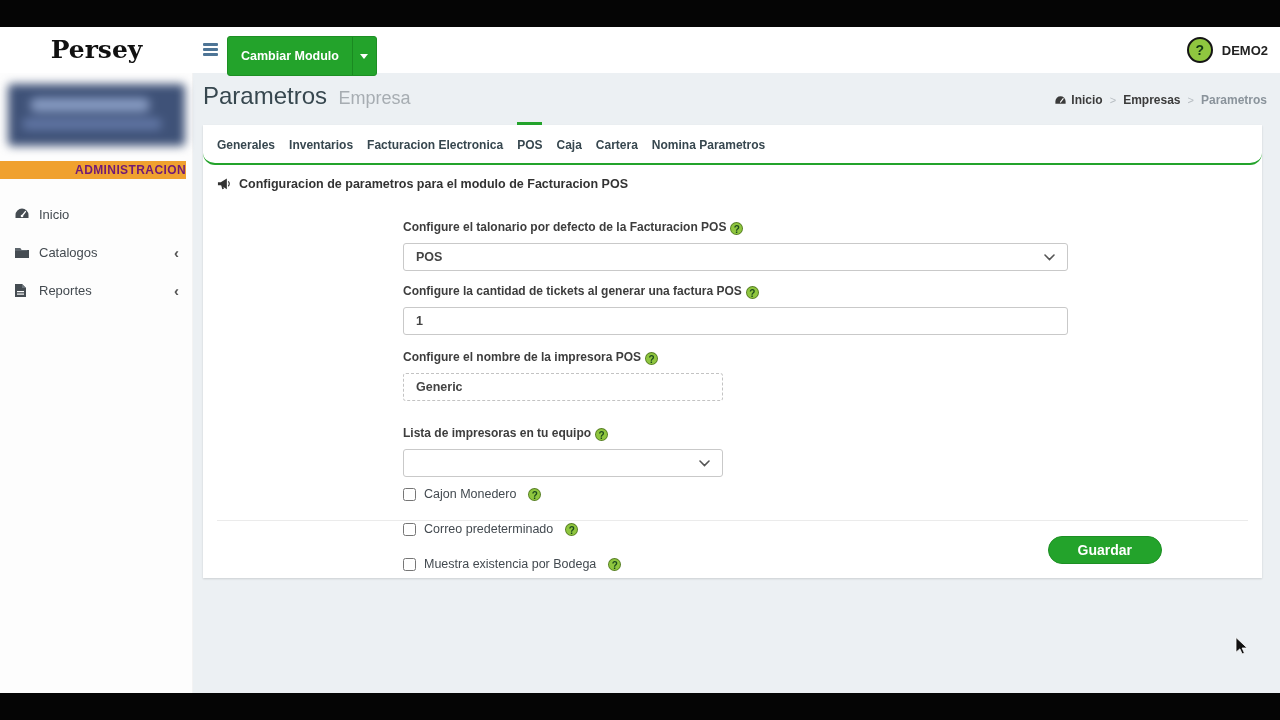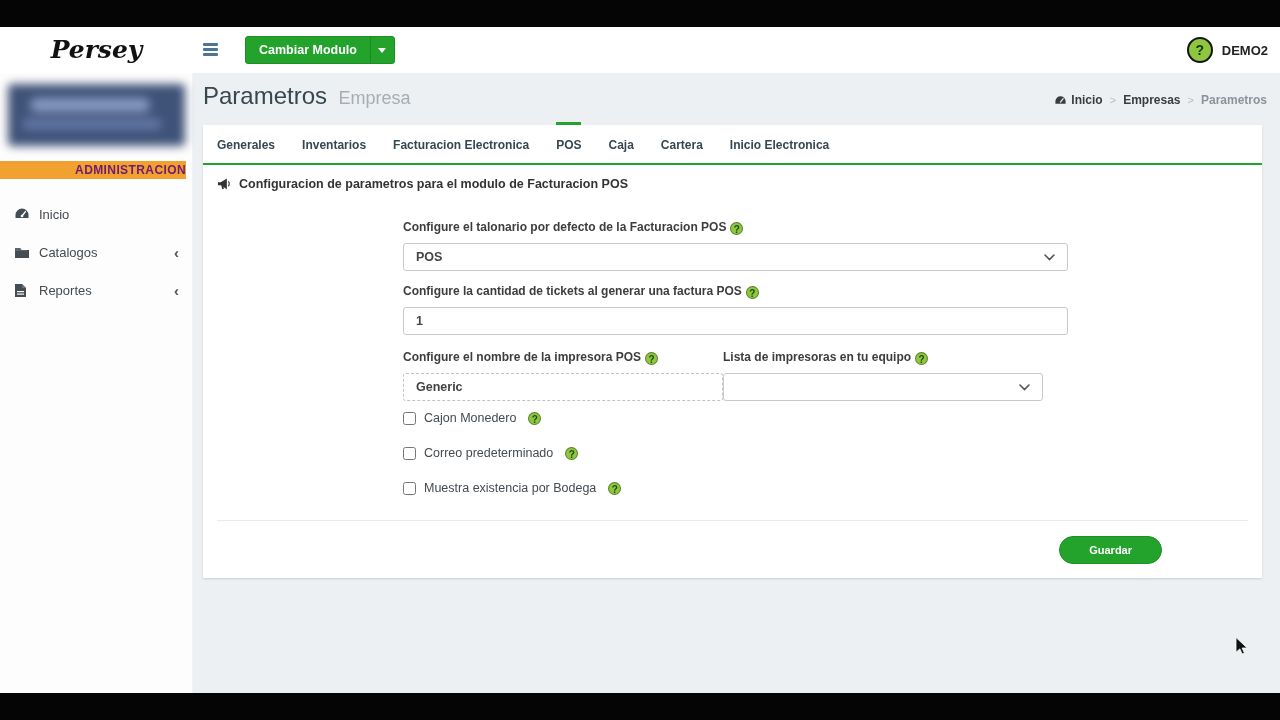--- a/index.html
+++ b/index.html
@@ -7,24 +7,24 @@
   body {
     width:1280px; height:720px; position:relative; overflow:hidden;
     font-family:"Liberation Sans", sans-serif; background:#ecf0f3;
   }
   .topbar { position:absolute; top:0; left:0; width:1280px; height:27px; background:#050505; }
   .footerbar { position:absolute; top:693px; left:0; width:1280px; height:27px; background:#050505; }
 
   
   .appheader { position:absolute; top:27px; left:0; width:1280px; height:46px; background:#ffffff; }
   .brand { position:absolute; left:0; top:0; width:193px; height:46px; text-align:center; line-height:46px;
-           font-family:"DejaVu Serif", serif; font-style:italic; font-weight:bold; font-size:25px; color:#111; }
+           font-family:"DejaVu Serif", serif; font-weight:bold; font-size:25px; color:#111; }
   .hamburger { position:absolute; left:202px; top:14px; width:17px; height:17px; cursor:pointer; padding:2px 1px; }
   .hamburger span { display:block; width:15px; height:2.5px; background:#4e7596; margin-bottom:2.5px; border-radius:1px; }
-  .module-btn { position:absolute; left:245px; top:9px; height:28px; display:flex; align-items:stretch;
+  .module-btn { position:absolute; left:227px; top:9px; height:40px; display:flex; align-items:stretch;
                 background:#23a32b; border:1px solid #1d8f24; border-radius:3px; color:#fff; cursor:pointer; }
   .module-btn .mb-label { padding:0 13px; font-size:12.5px; font-weight:bold; display:flex; align-items:center; }
   .module-btn .mb-caret { width:24px; border-left:1px solid #1a8a21; display:flex; align-items:center; justify-content:center; }
   .caret-down { width:0; height:0; border-left:4px solid transparent; border-right:4px solid transparent; border-top:5px solid #ffffff; }
   .user-box { position:absolute; right:12px; top:0; height:46px; display:flex; align-items:center; gap:9px; cursor:pointer; }
   .avatar { width:26px; height:26px; border-radius:50%; background:#8fc63f; border:2.5px solid #151515;
             display:flex; align-items:center; justify-content:center; font-weight:bold; font-size:14px; color:#143814; }
   .user-name { font-size:13px; font-weight:bold; color:#222; }
 
   
@@ -48,49 +48,49 @@
   .page-title { display:inline; font-size:24px; font-weight:500; color:#37474f; }
   .page-subtitle { display:inline; font-size:18px; color:#a7adb2; margin-left:7px; }
   .breadcrumb { position:absolute; right:13px; top:20px; display:flex; align-items:center; gap:7px; font-size:12px; }
   .crumb-link { font-weight:bold; color:#3b3b3b; cursor:pointer; display:flex; align-items:center; gap:4px; }
   .crumb-sep { color:#b6bcc1; font-size:11px; }
   .crumb-current { color:#8a939b; font-weight:bold; }
 
   .card { position:absolute; left:10px; top:52px; width:1059px; height:453px; background:#ffffff;
           box-shadow:0 1px 2px rgba(0,0,0,0.14); }
   .tabbar { position:absolute; top:0; left:0; width:100%; height:40px; display:flex; align-items:stretch;
-            gap:27px; padding:0 14px; border-bottom:2px solid #23a32b; }
+            gap:14px; padding:0 14px; border-bottom:2px solid #23a32b;border-radius:12px; }
   .tab { display:flex; align-items:center; font-size:12px; font-weight:bold; color:#37474f; cursor:pointer;
          border-top:3px solid transparent; margin-top:-3px; padding-top:2px; }
   .tab.active { border-top-color:#23a32b; }
 
   .panel-heading { position:absolute; top:52px; left:14px; display:flex; align-items:center; gap:7px;
                    font-size:12.5px; font-weight:bold; color:#333; }
 
   .form { position:absolute; left:200px; top:95px; width:665px; }
   .f-label { display:block; font-size:12px; font-weight:bold; color:#3d3d3d; margin-bottom:8px; }
   .help-icon { display:inline-block; width:13px; height:13px; border-radius:50%; background:#8fc63f;
                color:#1d4a1d; font-size:10px; font-weight:bold; text-align:center; line-height:13px;
                vertical-align:-2px; margin-left:4px; border:1px solid rgba(40,70,10,.55); cursor:pointer; }
   .control { height:28px; width:100%; border:1px solid #c9c9c9; border-radius:3px; background:#fff;
              font-size:12.5px; font-weight:600; color:#444; padding:0 12px;
              font-family:"Liberation Sans", sans-serif; }
   .selectbox { display:flex; align-items:center; cursor:pointer; }
   .selectbox .sel-chevron { margin-left:auto; display:flex; }
   .group { margin-bottom:13px; }
-  .row2 { display:flex; margin-top:15px; }
+  .row2 { display:flex; gap:25px; margin-top:15px;flex-direction:column; }
   .col2 { width:320px; }
   .dashed { border-style:dashed; border-color:#c3c3c3; }
   .checks { margin-top:10px; }
   .check-row { display:flex; align-items:center; gap:8px; margin-bottom:21px; font-size:12.5px; color:#434a50; }
   .check-row input { width:13px; height:13px; margin:0; cursor:pointer; }
 
   .divider { position:absolute; left:14px; right:14px; top:395px; height:1px; background:#ebebeb; }
   .save-btn { position:absolute; top:411px; right:100px; height:28px; padding:0 29px; background:#23a32b;
-              border:1px solid #1d8f24; border-radius:14px; color:#fff; font-size:11px; font-weight:bold; cursor:pointer;
+              border:1px solid #1d8f24; border-radius:14px; color:#fff; font-size:14px; font-weight:bold; cursor:pointer;
               font-family:"Liberation Sans", sans-serif; }
 
   .cursor { position:absolute; left:1235px; top:637px; z-index:999; pointer-events:none; }
 </style>
 </head>
 <body>
 
 <div class="topbar"></div>
 
 <div class="appheader">
@@ -179,21 +179,21 @@
   </div>
 
   <div class="card">
     <div class="tabbar">
       <div class="tab">Generales</div>
       <div class="tab">Inventarios</div>
       <div class="tab">Facturacion Electronica</div>
       <div class="tab active">POS</div>
       <div class="tab">Caja</div>
       <div class="tab">Cartera</div>
-      <div class="tab">Inicio Electronica</div>
+      <div class="tab">Nomina Parametros</div>
     </div>
 
     <div class="panel-heading">
       <svg width="15" height="14" viewBox="0 0 16 14">
           <path d="M1 5.2 h3 L10.5 1 v11.5 L4 8.3 H1 Z" fill="#333"></path>
           <path d="M12 4.2 a3.6 3.6 0 0 1 0 5.2" stroke="#333" stroke-width="1.2" fill="none"></path>
           <path d="M4.6 8.5 l1 4 l1.8 -0.4 l-0.9 -3.4 Z" fill="#333"></path>
         </svg>
       <span>Configuracion de parametros para el modulo de Facturacion POS</span>
     </div>

